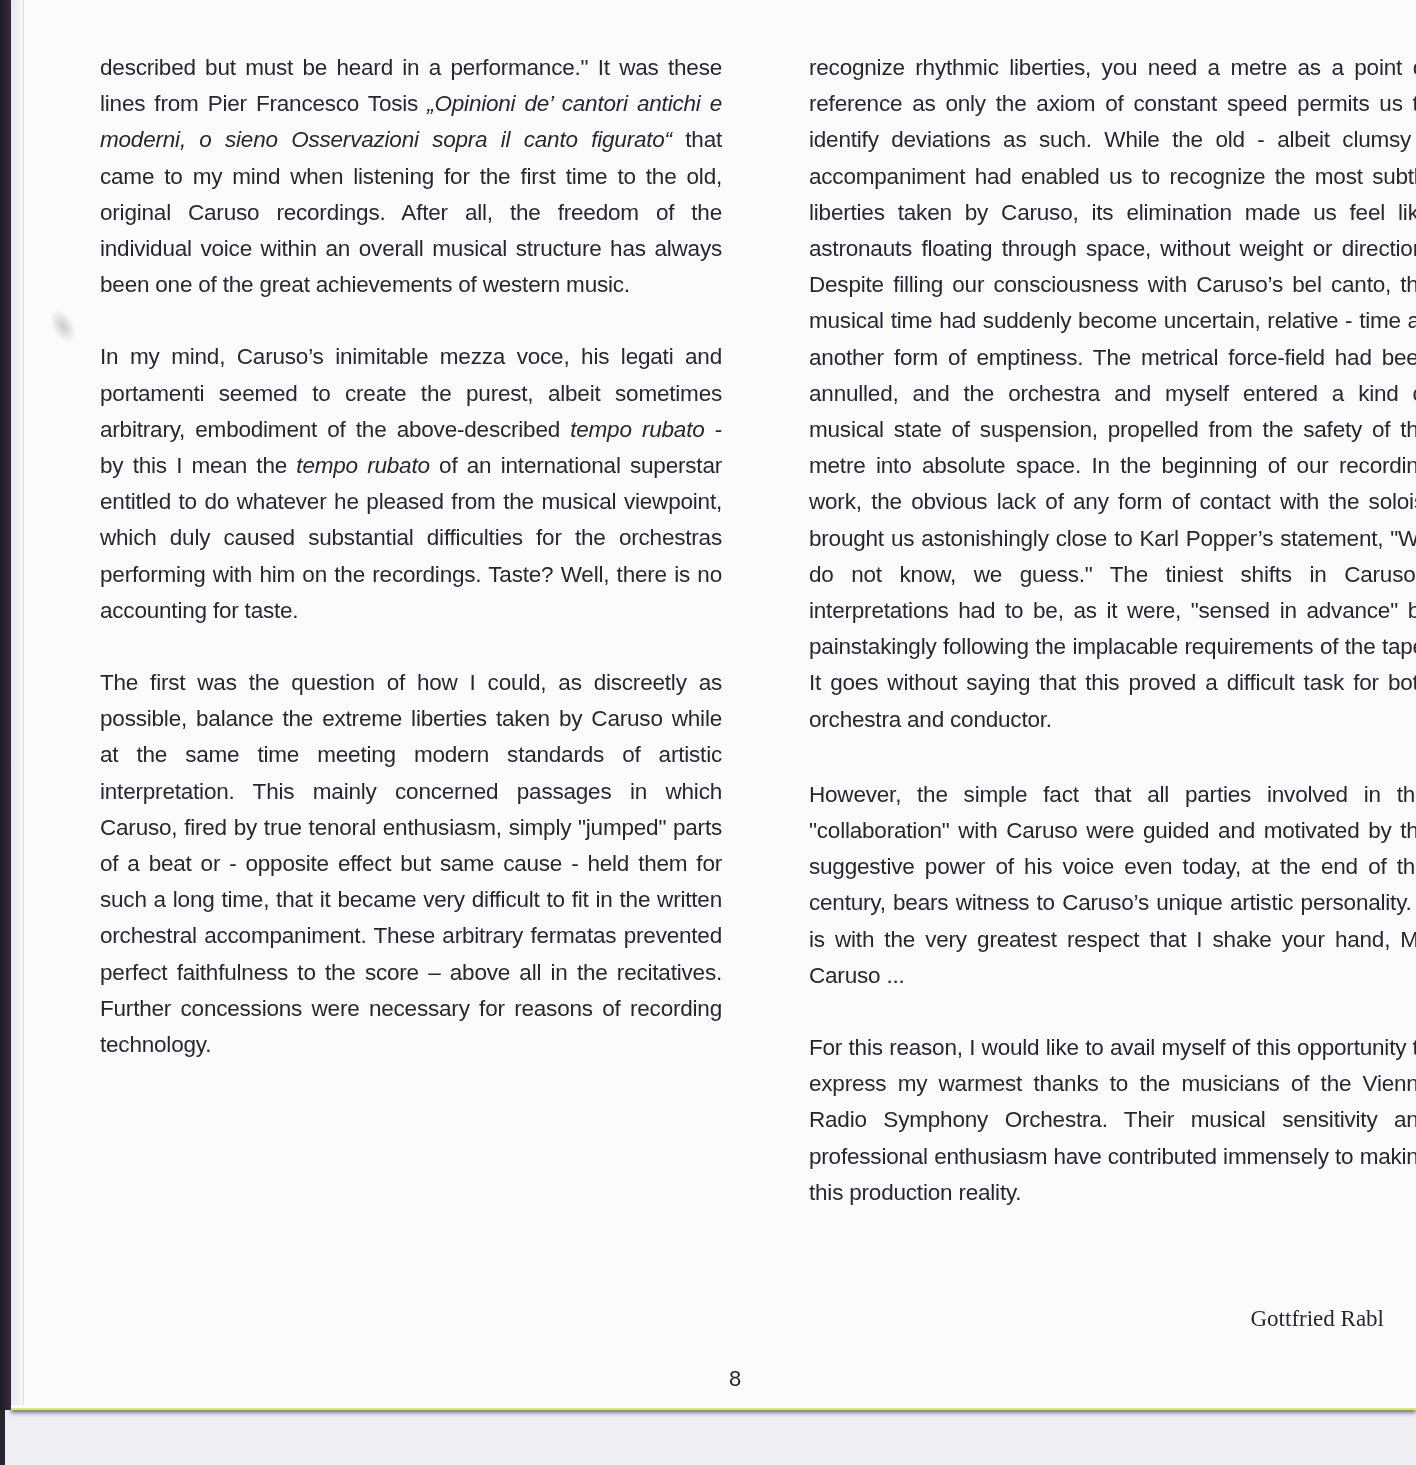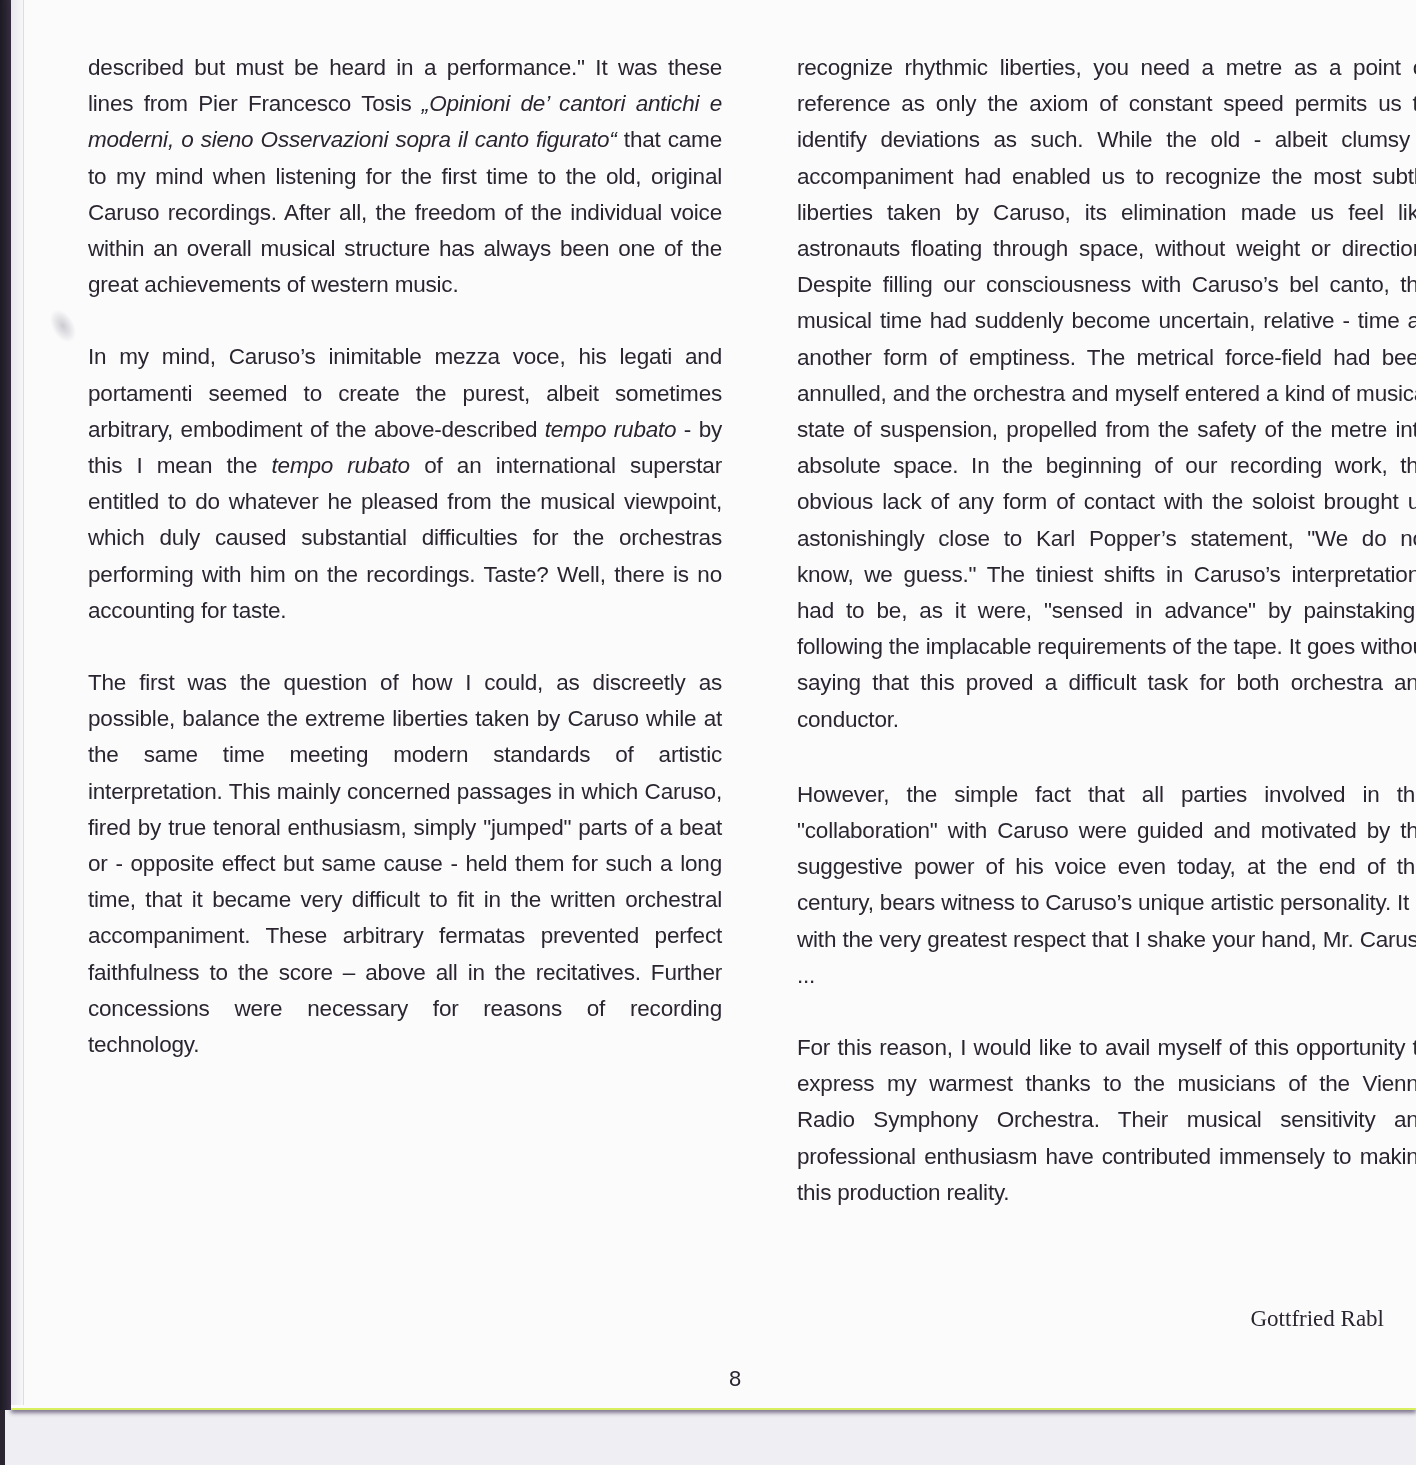--- a/index.html
+++ b/index.html
@@ -30,21 +30,21 @@
     .col {
       position: absolute; top: 50px; width: 634px;
       color: #2b2530;
       font-size: 22.5px;
       line-height: 36.2px;
       letter-spacing: -0.2px;
       text-align: justify;
     }
     .col-left { left: 88px; }
     .col-right { left: 797px; }
-    .col p { margin: 0 0 36px 0; }
+    .col p { margin: 0 0 36px 12px; }
     em { font-style: italic; }
     .signature {
       position: absolute; right: 32px; top: 1306px;
       font-family: "Liberation Serif", serif;
       font-size: 23px; color: #2b2530; text-align: center;
     }
     .page-number {
       position: absolute; left: 729px; top: 1366px;
       font-size: 22px; color: #2b2530;
     }

